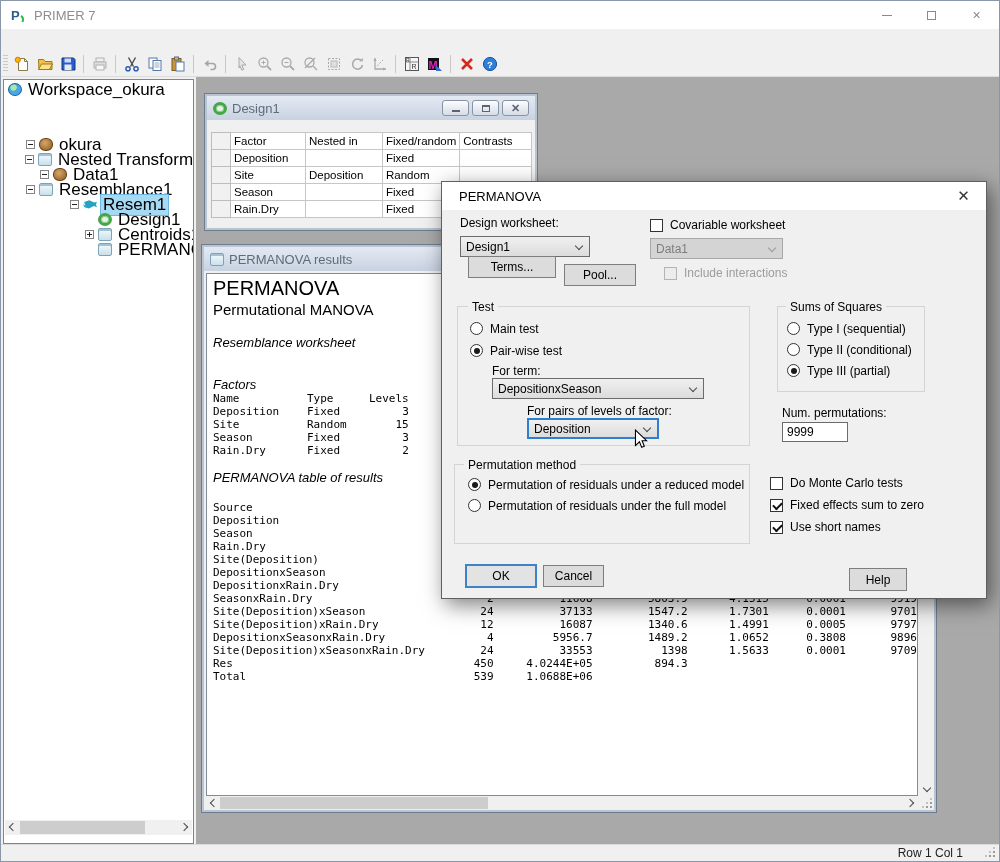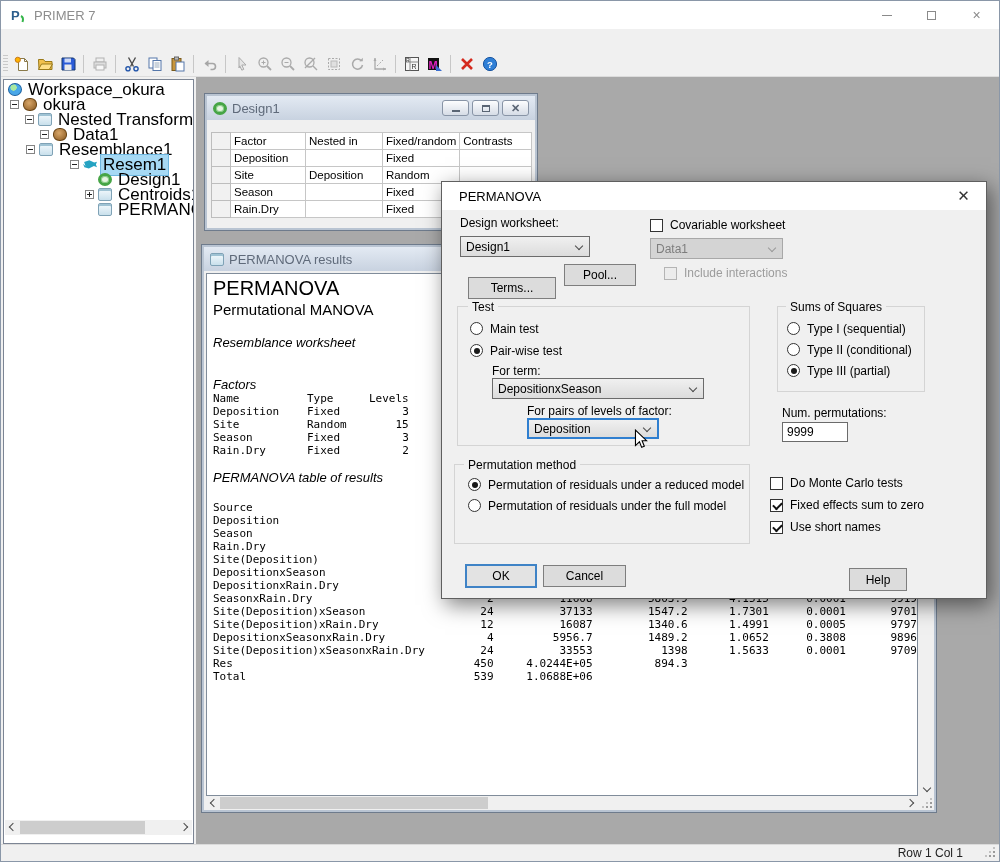--- a/index.html
+++ b/index.html
@@ -300,21 +300,21 @@
   <div class="workzone">
 
     <div class="tree-panel">
       <div class="tree">
 
       <div class="trow" style="padding-left: 4px;">
             <span class="texp exp-none" style="width: 0px;"></span>
             <span class="ticon ticon-globe"></span>
             <span class="tlabel">Workspace_okura</span>
           </div>
-          <div class="trow" style="padding-left: 4px;">
+          <div class="trow" style="padding-left: 20px; margin-top: 40px;">
             <span class="texp exp-minus">
               <span class="box"></span>
               <span class="h"></span>
             </span>
             <span class="ticon ticon-bug"></span>
             <span class="tlabel">okura</span>
           </div>
           <div class="trow" style="padding-left: 19px;">
             <span class="texp exp-minus">
               <span class="box"></span>
@@ -675,21 +675,21 @@
       <div class="dlg-close">✕</div>
     </div>
 
     <div class="dlg-label" style="left:18px;top:34px;">Design worksheet:</div>
     <div class="combo" style="left:18px;top:54px;width:130px;">
       <span>Design1</span>
       <span class="chevwrap">
           <span class="chev down"></span>
         </span>
     </div>
-    <div class="btn" style="left:26px;top:95px;width:88px;height:22px;">Terms...</div>
+    <div class="btn" style="left:26px;top:74px;width:88px;height:22px;">Terms...</div>
     <div class="btn" style="left:122px;top:82px;width:72px;height:22px;">Pool...</div>
 
     <div class="cbrow" style="position:absolute;left:208px;top:32px;">
       <span class="cb"></span>
       <span>Covariable worksheet</span>
     </div>
     <div class="combo disabled" style="left:208px;top:56px;width:133px;">
       <span>Data1</span>
       <span class="chevwrap">
           <span class="chev down"></span>
@@ -770,21 +770,21 @@
           <span class="cb"></span>
           <span>Fixed effects sum to zero</span>
         </div>
         <div class="cbrow checked">
           <span class="cb"></span>
           <span>Use short names</span>
         </div>
       </div>
 
     <div class="btn default" style="left:23px;top:382px;width:72px;height:24px;">OK</div>
-    <div class="btn" style="left:101px;top:383px;width:83px;height:22px;">Cancel</div>
+    <div class="btn" style="left:101px;top:383px;width:61px;height:22px;">Cancel</div>
     <div class="btn" style="left:407px;top:386px;width:58px;height:23px;">Help</div>
   </div>
 
   <svg class="cursor-svg" style="left:633px;top:428px;" width="14" height="21" viewBox="0 0 12 19">
     <path d="M1 1v14l3.6-3.4 2 5 2.4-1-2-5H11z" fill="#fff" stroke="#000" stroke-width="1"></path>
   </svg>
 
   <div class="statusbar">
     <span class="status-pos">Row 1  Col 1</span>
     <div class="grip" style="right:2px;bottom:2px;"></div>

